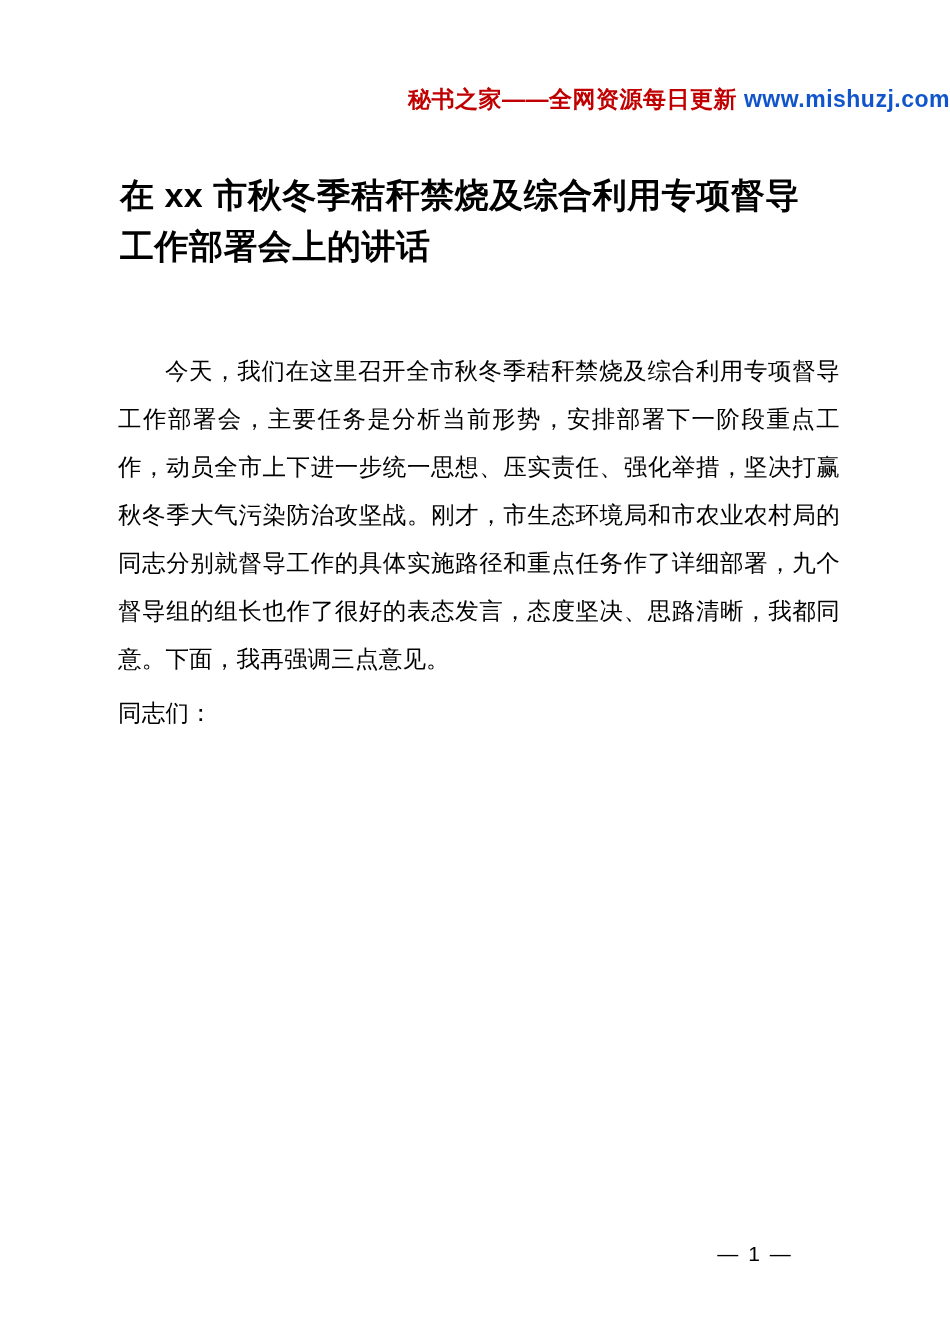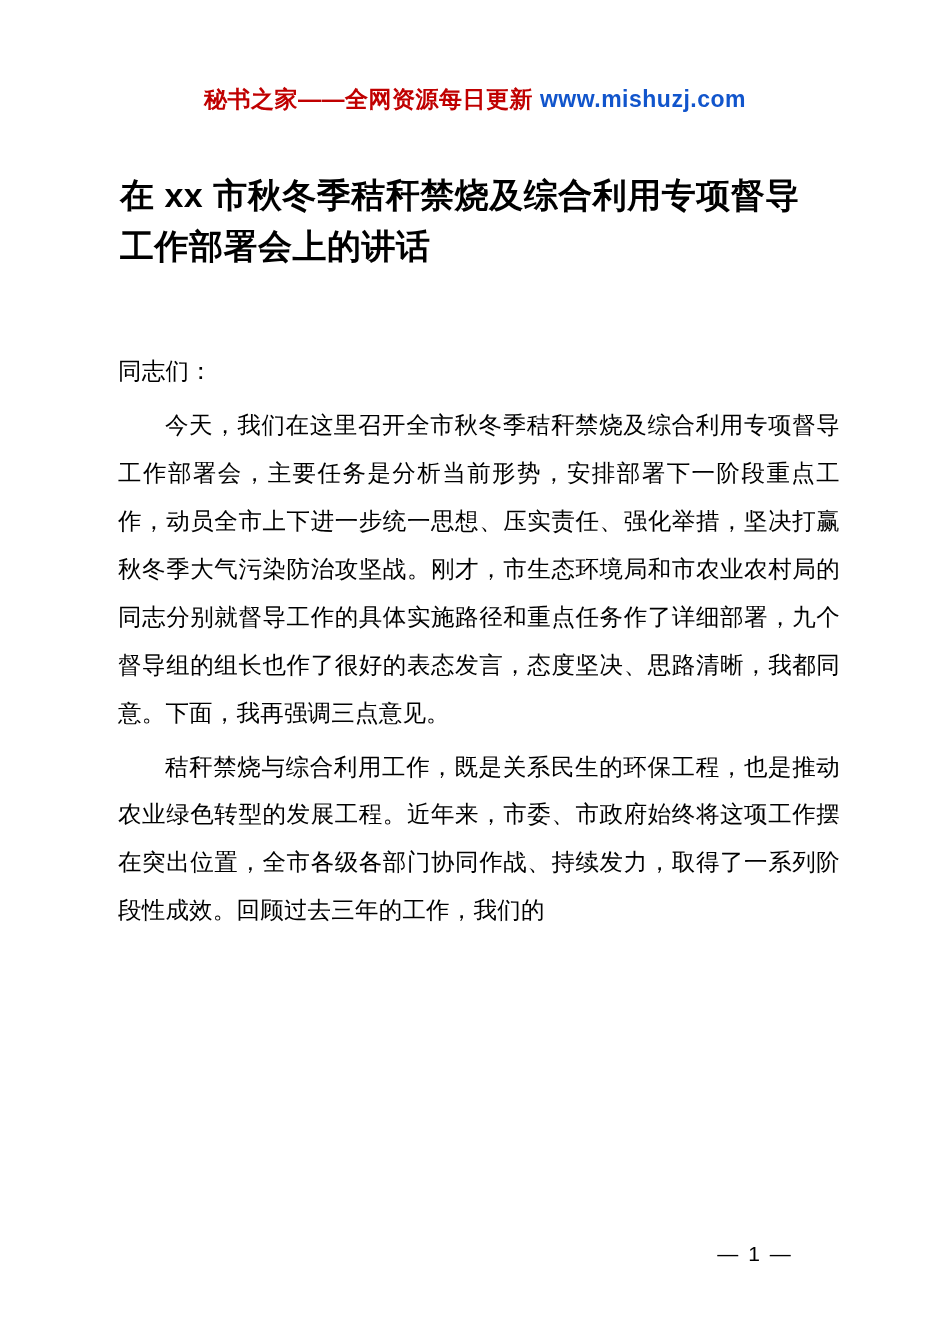--- a/index.html
+++ b/index.html
@@ -20,21 +20,21 @@
     height: 1344px;
     box-sizing: border-box;
     padding: 0;
     position: relative;
   }
   .watermark {
     position: absolute;
     top: 84px;
     left: 0;
     width: 950px;
-    text-align: center;
+    text-align: right;
     font-size: 23px;
     font-weight: bold;
     letter-spacing: 0.5px;
     white-space: nowrap;
   }
   .watermark .brand {
     color: #c00000;
   }
   .watermark .tagline {
     color: #c00000;
@@ -95,22 +95,21 @@
 
 <div class="page">
 
   <div class="watermark">
     <span class="brand">秘书之家</span><span class="tagline">——全网资源每日更新</span> <span class="url">www.mishuzj.com</span>
   </div>
 
   <div class="doc-title">在 xx 市秋冬季秸秆禁烧及综合利用专项督导工作部署会上的讲话</div>
 
   <div class="body-area">
+    <p class="para indent">今天，我们在这里召开全市秋冬季秸秆禁烧及综合利用专项督导工作部署会，主要任务是分析当前形势，安排部署下一阶段重点工作，动员全市上下进一步统一思想、压实责任、强化举措，坚决打赢秋冬季大气污染防治攻坚战。刚才，市生态环境局和市农业农村局的同志分别就督导工作的具体实施路径和重点任务作了详细部署，九个督导组的组长也作了很好的表态发言，态度坚决、思路清晰，我都同意。下面，我再强调三点意见。</p>
     <p class="para salutation">同志们：</p>
-    <p class="para indent">今天，我们在这里召开全市秋冬季秸秆禁烧及综合利用专项督导工作部署会，主要任务是分析当前形势，安排部署下一阶段重点工作，动员全市上下进一步统一思想、压实责任、强化举措，坚决打赢秋冬季大气污染防治攻坚战。刚才，市生态环境局和市农业农村局的同志分别就督导工作的具体实施路径和重点任务作了详细部署，九个督导组的组长也作了很好的表态发言，态度坚决、思路清晰，我都同意。下面，我再强调三点意见。</p>
-    <p class="para indent">秸秆禁烧与综合利用工作，既是关系民生的环保工程，也是推动农业绿色转型的发展工程。近年来，市委、市政府始终将这项工作摆在突出位置，全市各级各部门协同作战、持续发力，取得了一系列阶段性成效。回顾过去三年的工作，我们的</p>
   </div>
 
   <div class="page-number">
     <span class="inner">— 1 —</span>
   </div>
 
 </div>
 
 </body></html>

